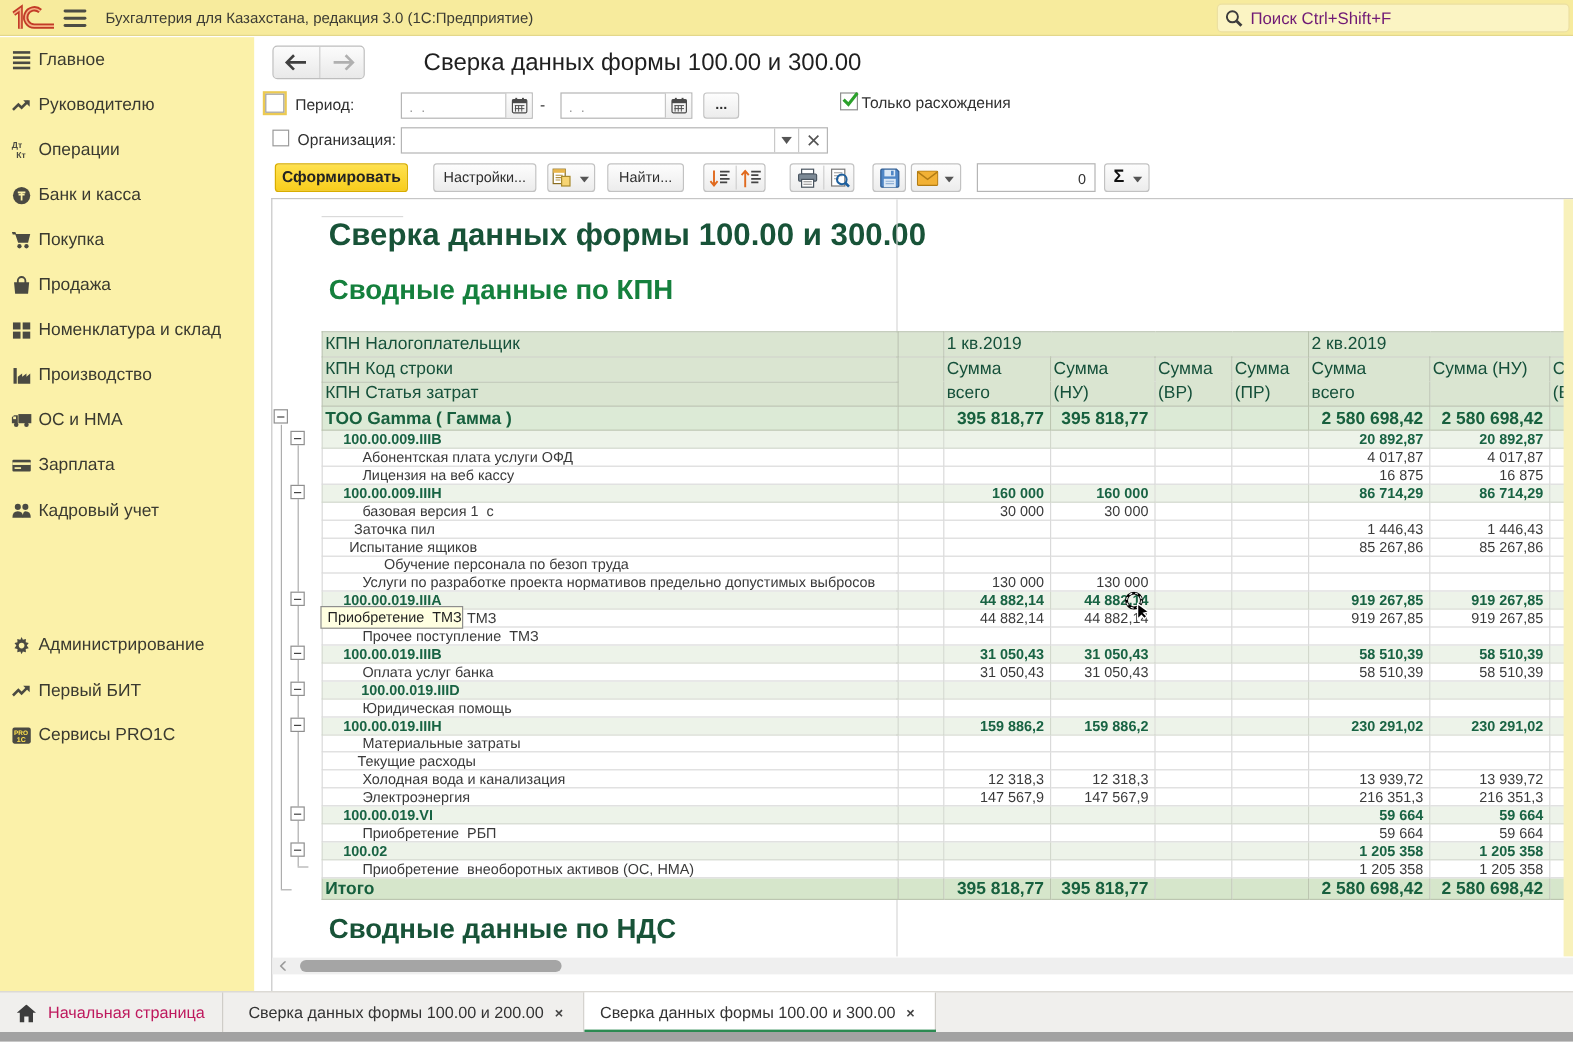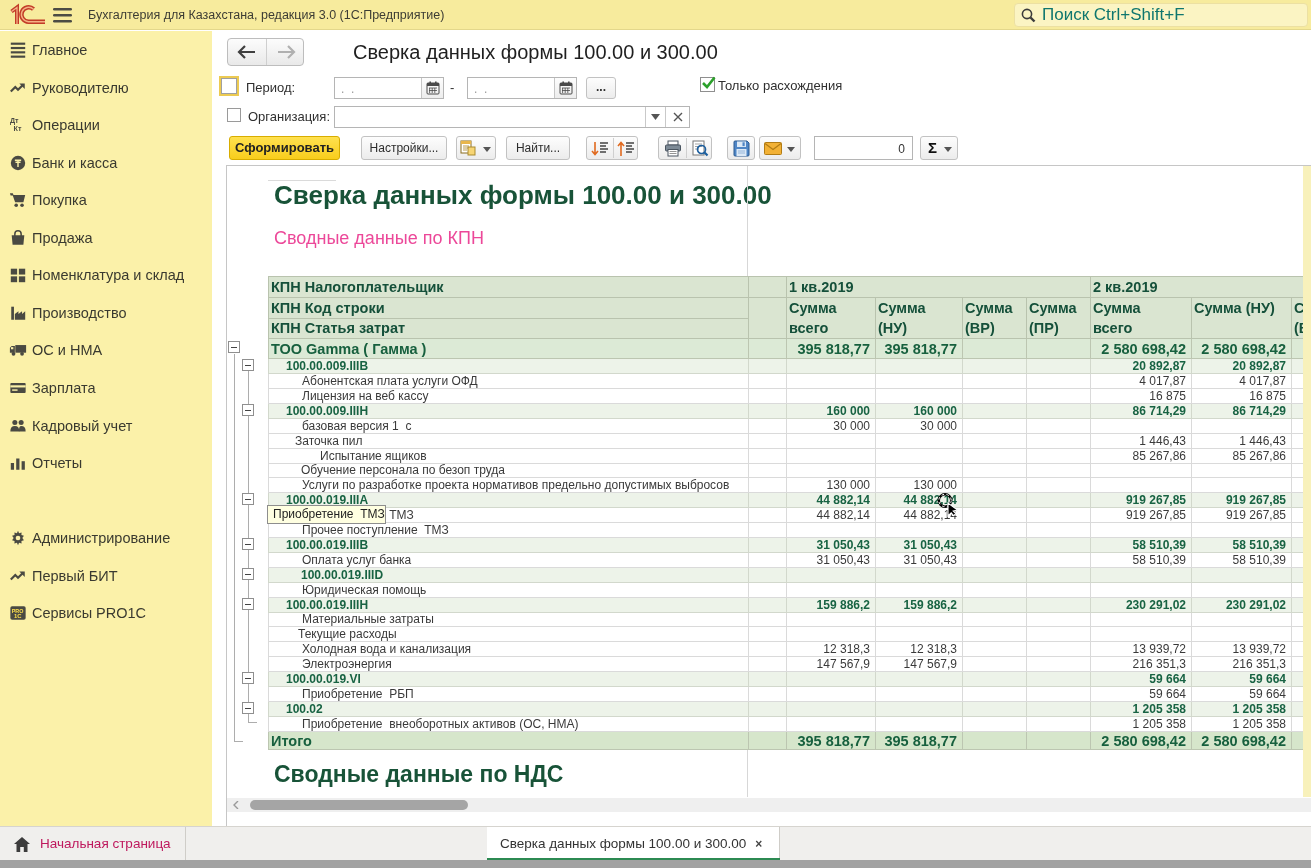--- a/index.html
+++ b/index.html
@@ -1,30 +1,30 @@
 <!DOCTYPE html>
 <html><head><meta charset="utf-8"><title>1C</title><style>
 *{margin:0;padding:0;box-sizing:border-box}
 html,body{width:1311px;height:868px;overflow:hidden;background:#fff;font-family:"Liberation Sans",sans-serif}
 .abs{position:absolute}
 #topbar{position:absolute;left:0;top:0;width:1311px;height:30px;background:#f7eb9d;border-bottom:1px solid #e3d78b}
 #sidebar{position:absolute;left:0;top:31px;width:212px;height:795px;background:#fbf1a9}
 .mitem{position:absolute;left:0;width:212px;height:30px;color:#3a3a30;font-size:14.5px;line-height:30px}
 .mitem span{position:absolute;left:32px;white-space:nowrap}
-#searchbox{position:absolute;left:1014px;top:3px;width:294px;height:24px;background:#fbf4c3;border:1px solid #ece0a2;border-radius:4px;color:#0f766e;font-size:17px;line-height:22px}
+#searchbox{position:absolute;left:1014px;top:3px;width:294px;height:24px;background:#fbf4c3;border:1px solid #ece0a2;border-radius:4px;color:#701a75;font-size:14px;line-height:22px}
 #main{position:absolute;left:212px;top:31px;width:1099px;height:795px;background:#fff}
 .btn{position:absolute;border:1px solid #c2c2c2;border-radius:3px;background:linear-gradient(#fdfdfd,#ececec);font-size:12px;color:#2d2d2d;text-align:center}
 .inp{position:absolute;border:1px solid #b5b5b5;background:#fff}
 .cb{position:absolute;width:14px;height:14px;border:1px solid #9a9a9a;background:#fff}
 .lab{position:absolute;font-size:13px;color:#2f2f2f;white-space:nowrap}
 #report{position:absolute;left:14px;top:134px;width:1085px;height:661px;border-top:1px solid #c6c6c6;border-left:1px solid #c6c6c6;background:#fff;overflow:hidden}
 
 table.rep{border-collapse:collapse;table-layout:fixed;position:absolute;left:41px;top:110px;width:1043px}
 table.rep td{overflow:hidden;white-space:nowrap;vertical-align:middle;padding:0 5px 0 2px}
-td.h{background:#dae5d1;border:1px solid #b9c3ae;color:#15503a;font-weight:bold;font-size:14.5px}
+td.h{background:#dae5d1;border:1px solid #b9c3ae;color:#15503a;font-weight:normal;font-size:14.5px}
 table.rep td.hv{text-align:left;vertical-align:top !important;padding-top:0;line-height:20px}
 tr.g1 td{background:#dcead6;color:#17603e;font-weight:bold;font-size:14.5px;border:1px solid #bcc6b1}
 tr.tt td{background:#d6e6cb;color:#17603e;font-weight:bold;font-size:14.5px;border:1px solid #bcc6b1}
 tr.g2 td{background:#edf3e9;color:#186343;font-weight:bold;font-size:12px;line-height:13px;border:1px solid #d2d8cc}
 tr.d td{background:#fff;color:#3a3a3a;font-size:12px;line-height:13px;border:1px solid #dadada}
 td.num{text-align:right}
 .treebox{position:absolute;width:12px;height:12px;border:1px solid #8f8f8f;background:#fff;z-index:5}
 .treebox:after{content:"";position:absolute;left:2px;top:5px;width:6px;height:1px;background:#444}
 .tline{position:absolute;width:1px;background:#adadad;z-index:4}
 .tabx{color:#444;font-weight:bold;margin-left:9px;font-size:12px}
@@ -133,28 +133,20 @@
     </div>
 <div class="mitem" style="top:379.5px">
       <svg width="18" height="18" viewBox="0 0 20 20" style="position:absolute;left:9px;top:50%;margin-top:-9px">
         <circle cx="6.5" cy="6" r="2.8" fill="#4a4a42"></circle>
         <path d="M1.5 16 q0 -6 5 -6 q5 0 5 6 Z" fill="#4a4a42"></path>
         <circle cx="13.5" cy="6" r="2.8" fill="#4a4a42"></circle>
         <path d="M11 16 q0 -6 2.5 -6 q5 0 5 6 Z" fill="#4a4a42"></path>
       </svg>
       <span>Кадровый учет</span>
     </div>
-<div class="mitem" style="top:417.0px">
-      <svg width="18" height="18" viewBox="0 0 20 20" style="position:absolute;left:9px;top:50%;margin-top:-9px">
-        <rect x="2" y="10" width="3.6" height="7.5" fill="#4a4a42"></rect>
-        <rect x="8" y="5" width="3.6" height="12.5" fill="#4a4a42"></rect>
-        <rect x="14" y="8" width="3.6" height="9.5" fill="#4a4a42"></rect>
-      </svg>
-      <span>Отчеты</span>
-    </div>
 <div class="mitem" style="top:492.1px">
       <svg width="18" height="18" viewBox="0 0 20 20" style="position:absolute;left:9px;top:50%;margin-top:-9px">
         <path d="M10 2 L11.2 4.6 L14 3.8 L13.8 6.8 L16.6 7.6 L14.8 10 L16.6 12.4 L13.8 13.2 L14 16.2 L11.2 15.4 L10 18 L8.8 15.4 L6 16.2 L6.2 13.2 L3.4 12.4 L5.2 10 L3.4 7.6 L6.2 6.8 L6 3.8 L8.8 4.6 Z" fill="#4a4a42"></path>
         <circle cx="10" cy="10" r="2.6" fill="#fbf1a9"></circle>
       </svg>
       <span>Администрирование</span>
     </div>
 <div class="mitem" style="top:529.7px">
       <svg width="18" height="18" viewBox="0 0 20 20" style="position:absolute;left:9px;top:50%;margin-top:-9px">
         <path d="M2 14 L7 9 L10 12 L16 6" stroke="#4a4a42" stroke-width="2.4" fill="none"></path>
@@ -292,21 +284,21 @@
       <span style="position:absolute;right:7px;top:5px;font-size:12px;color:#333">0</span>
     </div>
 <div class="btn" style="left:708px;top:105px;width:38px;height:24px">
       <span style="position:absolute;left:7px;top:2px;font-size:15px;font-weight:bold;color:#111">Σ</span>
       <svg width="8" height="5" viewBox="0 0 8 5" style="position:absolute;right:5px;top:10px">
         <path d="M0 0 L8 0 L4 5 Z" fill="#555"></path>
       </svg>
     </div>
 <div id="report">
 <div class="abs" style="left:47px;top:14px;font-size:26px;font-weight:bold;color:#185338;white-space:nowrap">Сверка данных формы 100.00 и 300.00</div>
-<div class="abs" style="left:47px;top:62px;font-size:18px;font-weight:normal;color:#ec4899;white-space:nowrap">Сводные данные по КПН</div>
+<div class="abs" style="left:47px;top:62px;font-size:23px;font-weight:bold;color:#15803d;white-space:nowrap">Сводные данные по КПН</div>
 <div class="abs" style="left:47px;top:595px;font-size:23px;font-weight:bold;color:#185338;white-space:nowrap">Сводные данные по НДС</div>
 <div class="abs" style="left:41px;top:0px;width:68px;height:15px;border-bottom:1px solid #dadada"></div>
 <div class="abs" style="left:520px;top:0;width:1px;height:631px;background:#d7d7d7"></div>
 <table class="rep">
         <colgroup>
 <col style="width:480px">
 <col style="width:38px">
 <col style="width:89px">
 <col style="width:87px">
 <col style="width:64px">
@@ -407,32 +399,32 @@
             <td></td>
 <td class="num"></td>
             <td class="num"></td>
             <td></td>
             <td></td>
             <td class="num">1 446,43</td>
             <td class="num">1 446,43</td>
             <td></td>
           </tr>
 <tr class="d" style="height:15px">
-            <td style="padding-left:51px">Испытание ящиков</td>
+            <td style="padding-left:22px">Испытание ящиков</td>
             <td></td>
 <td class="num"></td>
             <td class="num"></td>
             <td></td>
             <td></td>
             <td class="num">85 267,86</td>
             <td class="num">85 267,86</td>
             <td></td>
           </tr>
 <tr class="d" style="height:14px">
-            <td style="padding-left:32px">Обучение персонала по безоп труда</td>
+            <td style="padding-left:51px">Обучение персонала по безоп труда</td>
             <td></td>
 <td class="num"></td>
             <td class="num"></td>
             <td></td>
             <td></td>
             <td class="num"></td>
             <td class="num"></td>
             <td></td>
           </tr>
 <tr class="d" style="height:15px">
@@ -663,17 +655,20 @@
     </div>
 <div class="abs" style="left:1091px;top:135px;width:8px;height:631px;background:#f8f1bb"></div>
 </div>
 <div class="abs" style="left:0;top:826px;width:1311px;height:34px;background:#f0efed;border-top:1px solid #d6d4cf">
 <div class="abs" style="left:0;top:0;width:186px;height:34px;border-right:1px solid #cfcdc8">
       <svg width="16" height="15" viewBox="0 0 16 15" style="position:absolute;left:14px;top:10px">
         <path d="M8 0 L16 7 L13.5 7 L13.5 15 L9.8 15 L9.8 10 L6.2 10 L6.2 15 L2.5 15 L2.5 7 L0 7 Z" fill="#3c3c3c"></path>
       </svg>
       <span style="position:absolute;left:40px;top:9px;font-size:13.5px;color:#be185d">Начальная страница</span>
     </div>
+<div class="abs" style="left:186px;top:0;width:301px;height:34px;border-right:1px solid #cfcdc8">
+      <span style="position:absolute;left:21px;top:9px;font-size:13.5px;color:#333;white-space:nowrap">Сверка данных формы 100.00 и 200.00<span class="tabx">×</span></span>
+    </div>
 <div class="abs" style="left:487px;top:0;width:293px;height:34px;border-right:1px solid #cfcdc8;background:#fff">
       <span style="position:absolute;left:13px;top:9px;font-size:13.5px;color:#333;white-space:nowrap">Сверка данных формы 100.00 и 300.00<span class="tabx">×</span></span>
       <div class="abs" style="left:0;bottom:0;width:293px;height:3px;background:#2c8a52"></div>
     </div>
 </div>
 <div class="abs" style="left:0;top:860px;width:1311px;height:8px;background:#a2a2a2"></div>
 </body></html>

